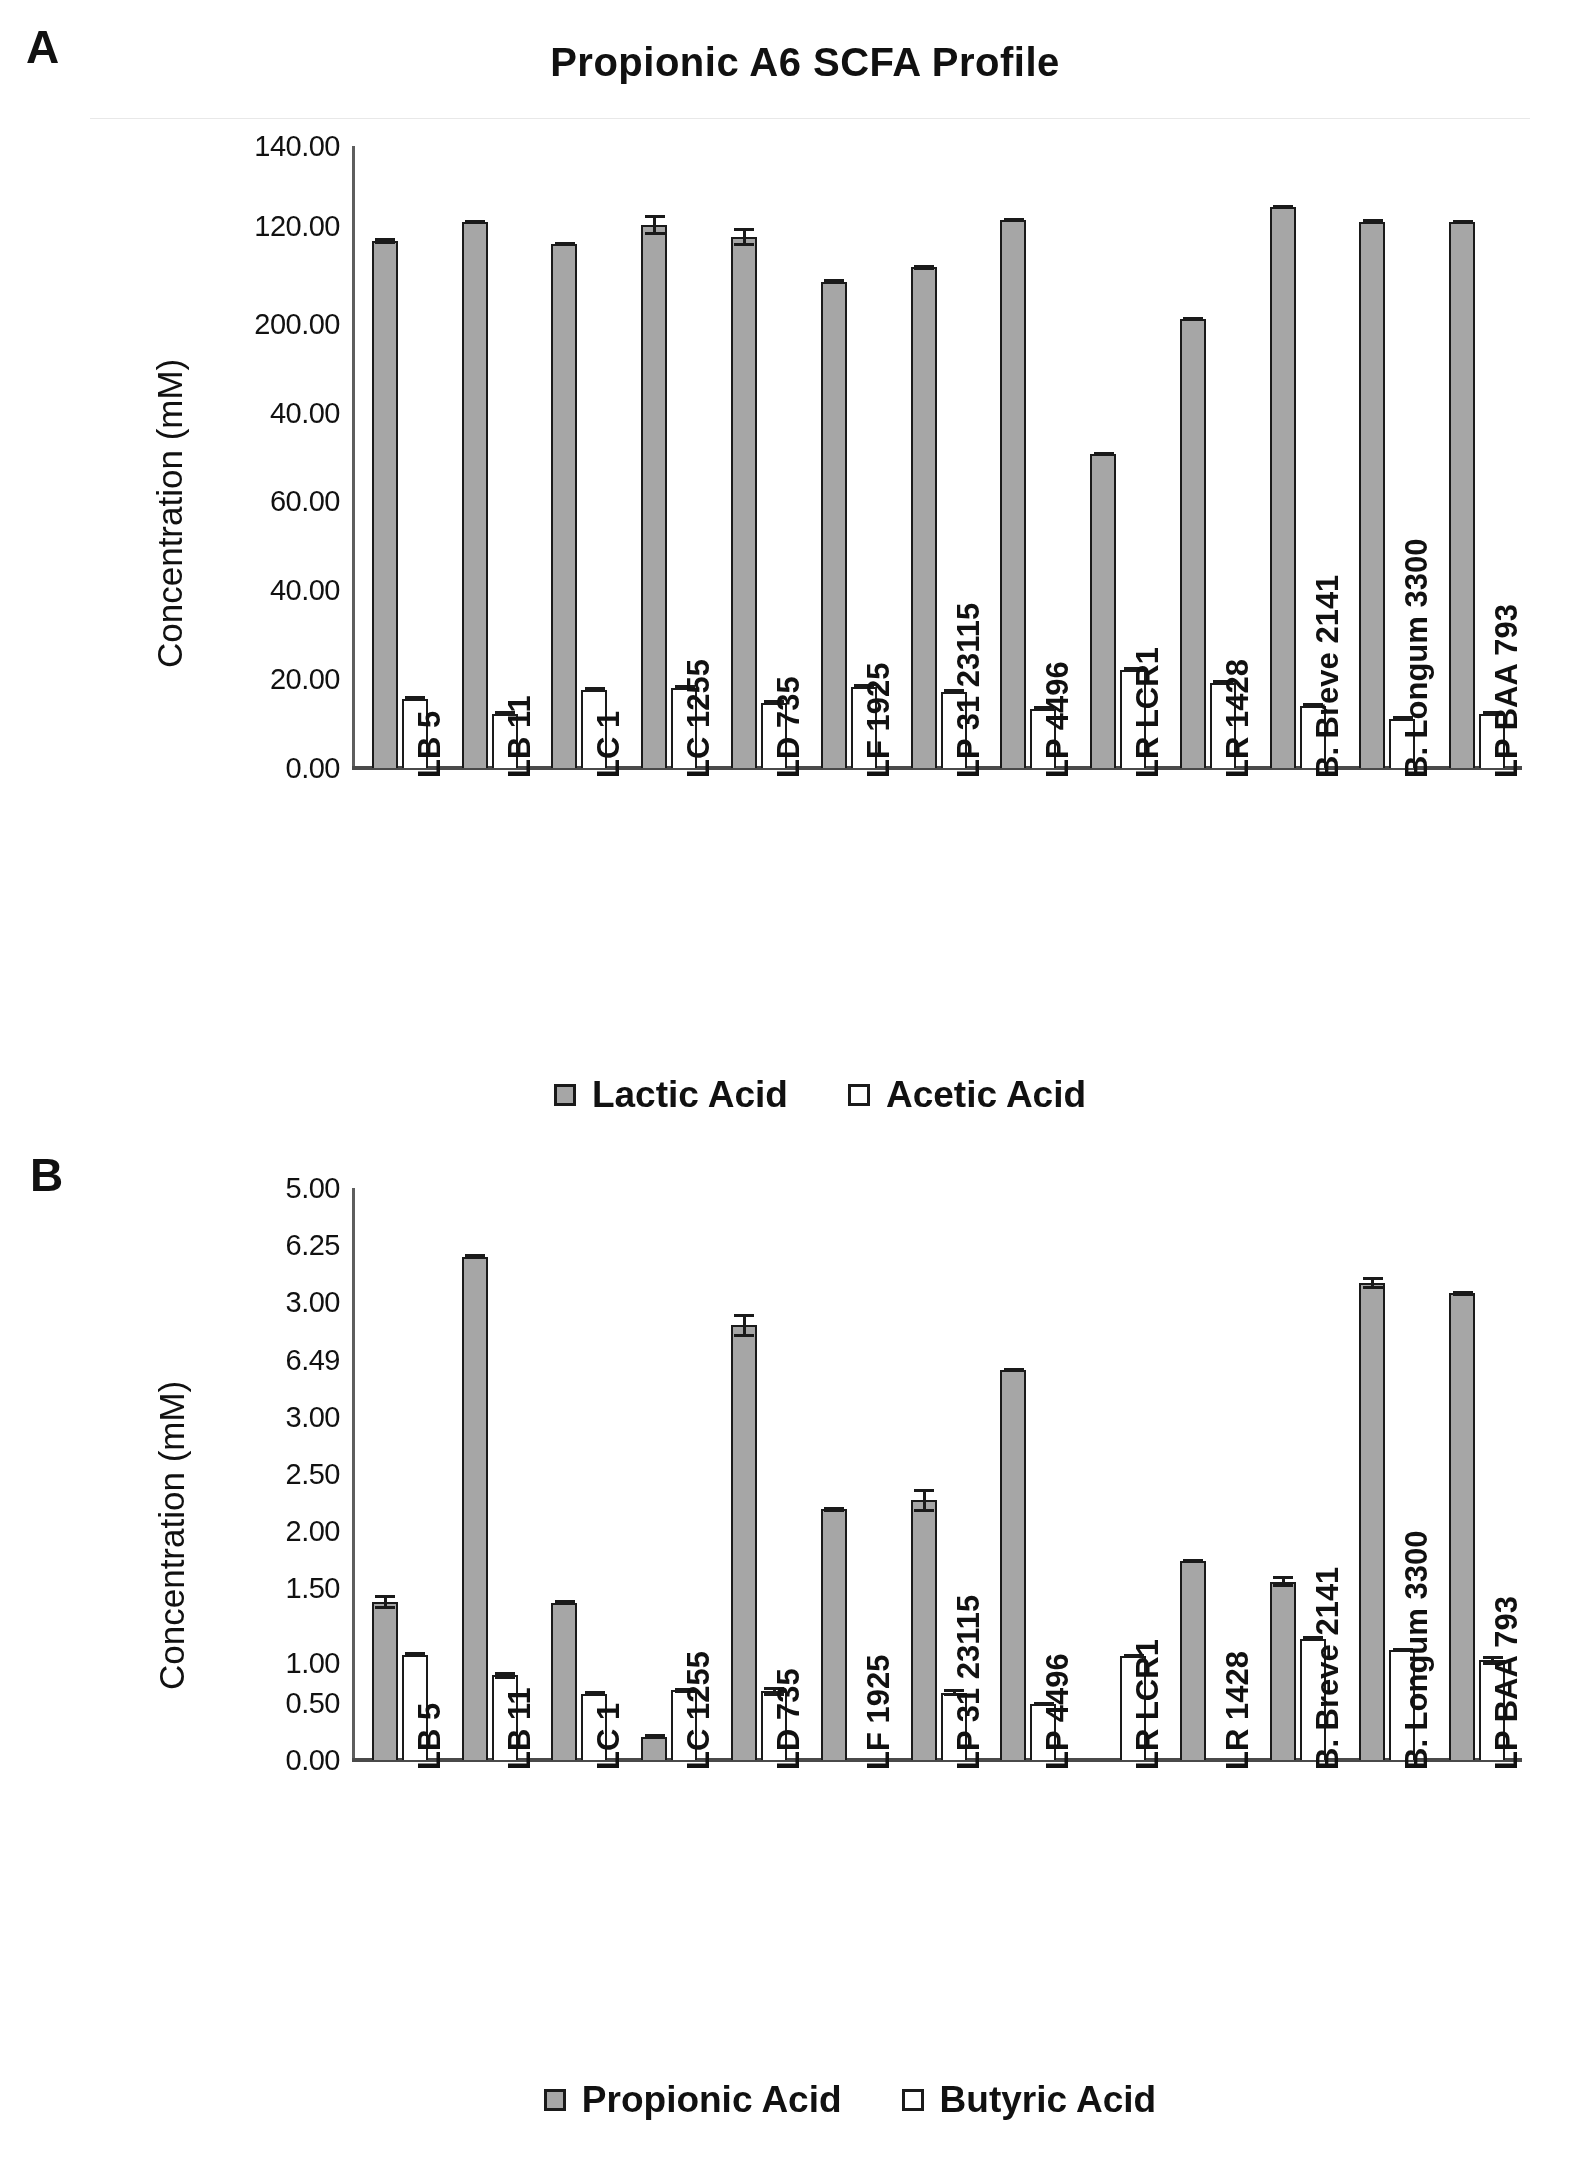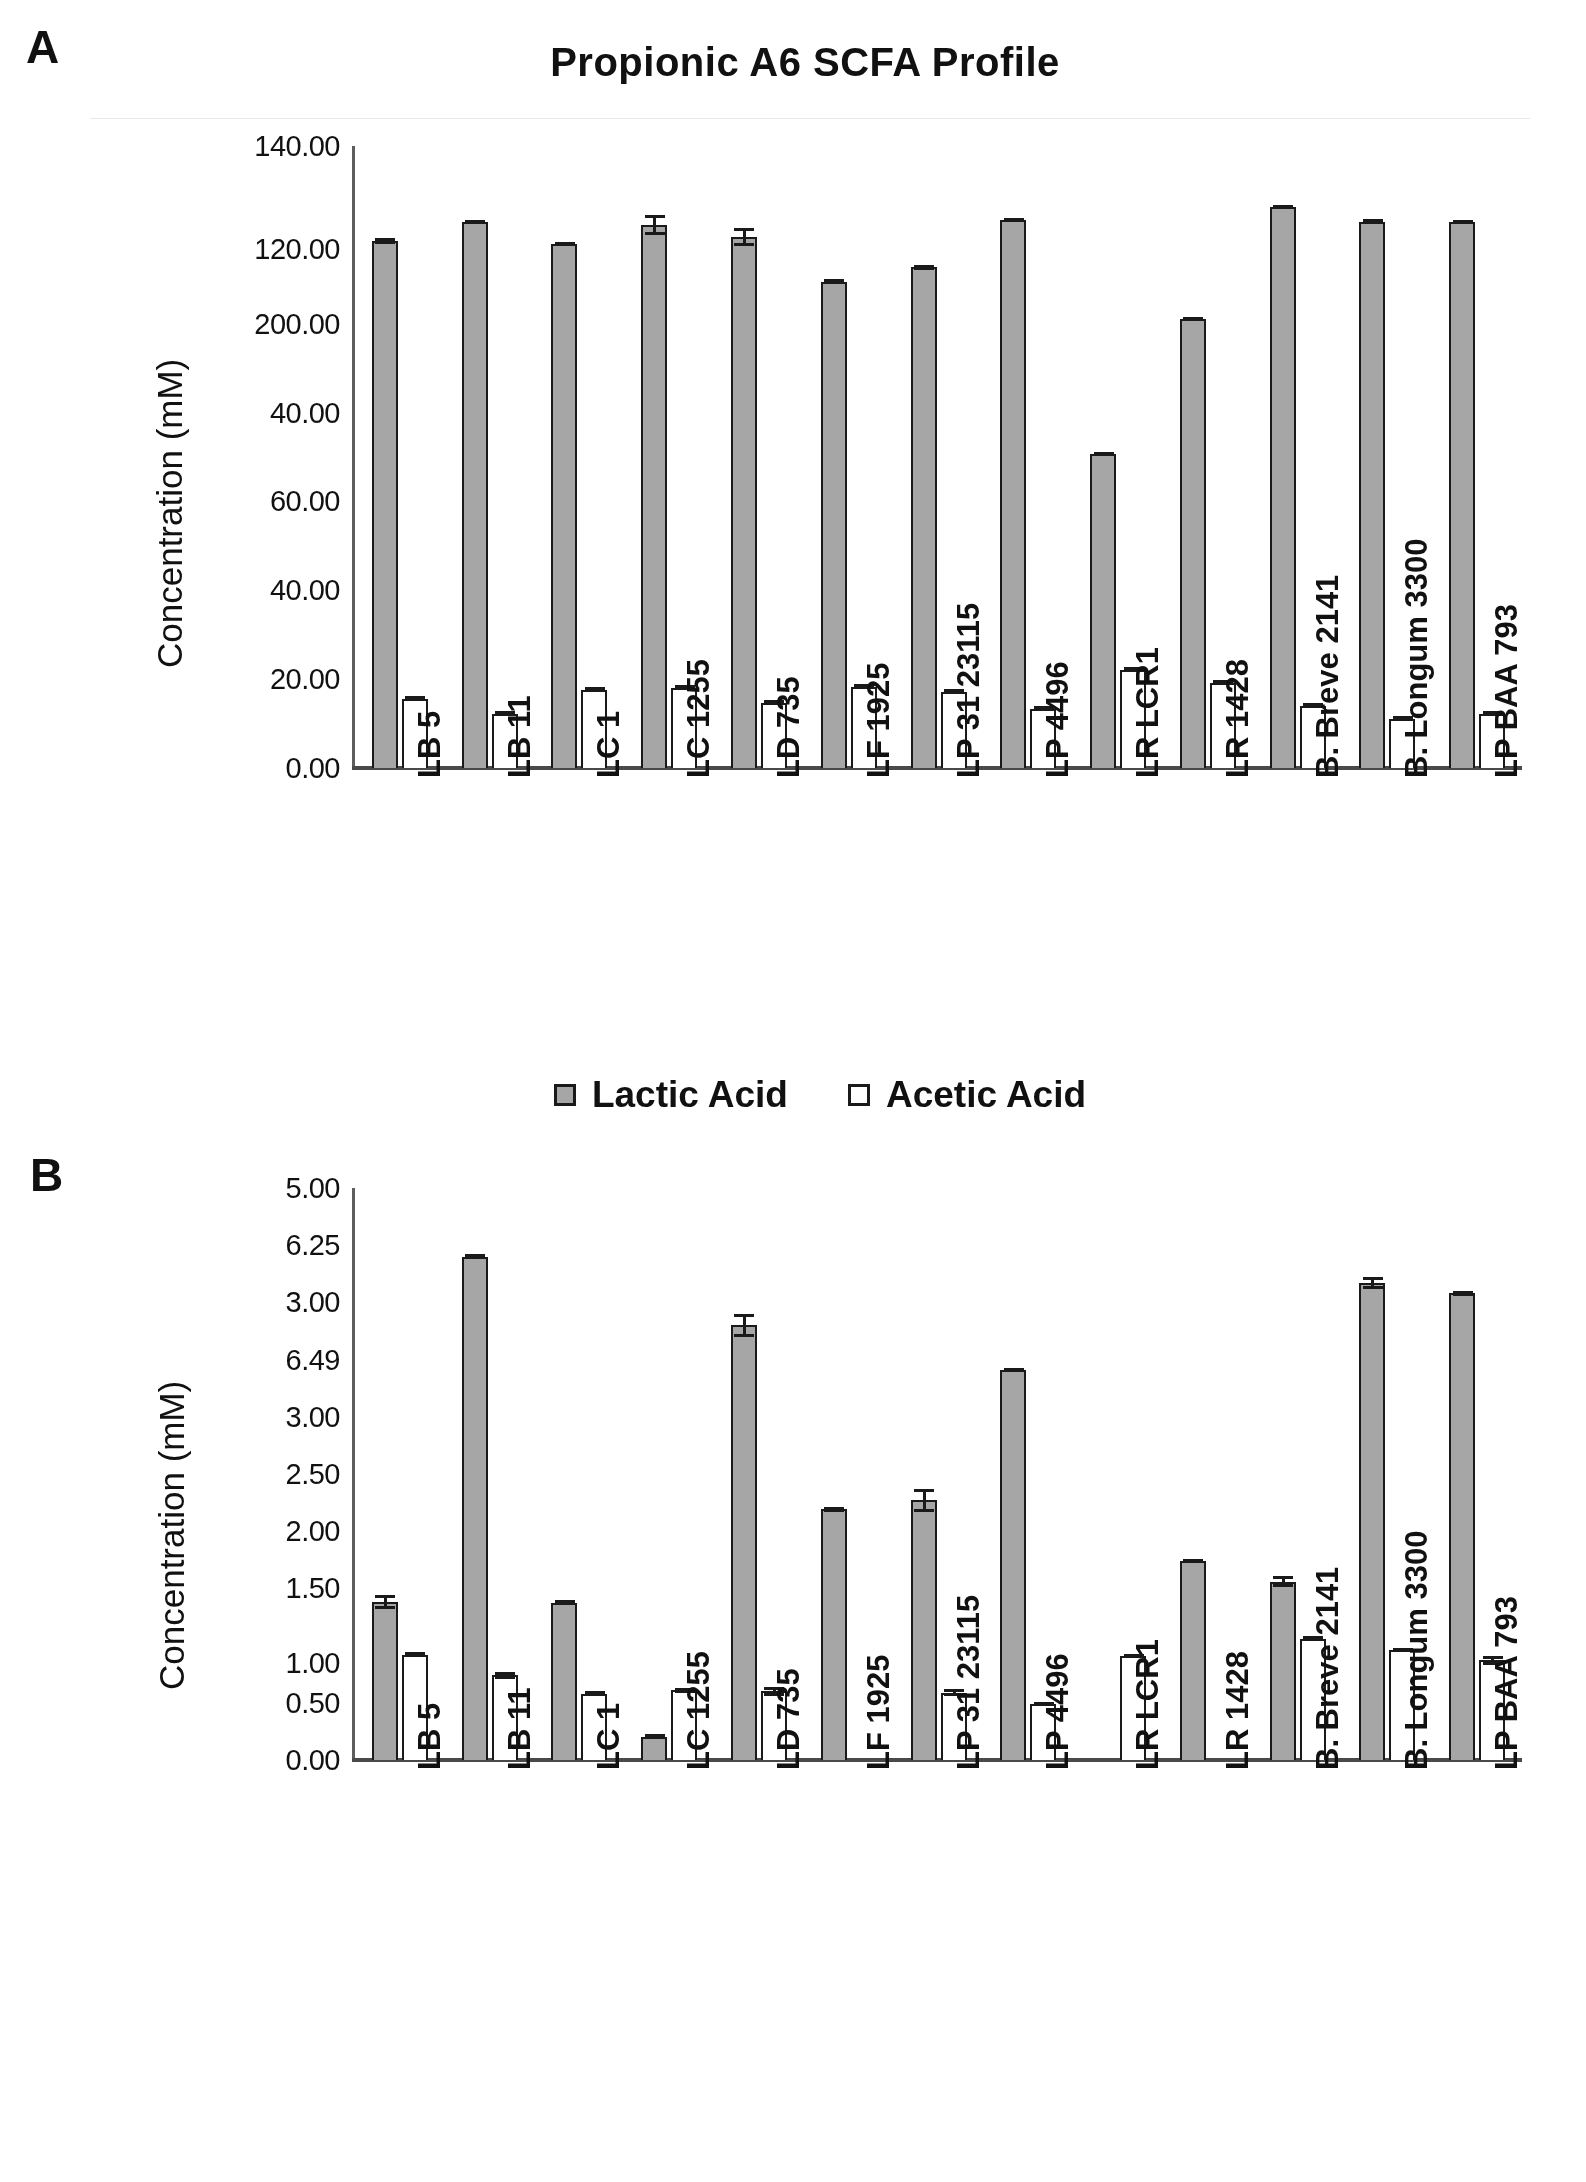--- a/index.html
+++ b/index.html
@@ -177,21 +177,21 @@
   <div id="chart-title">Propionic A6 SCFA Profile</div>
 
   <div class="chart" id="chart-a" style="left:90px; top:118px; width:1440px; height:1060px;">
 
     <div class="chart-top-rule"></div>
 
     <div class="y-axis-title" id="ytitle-a" style="left:60px; top:550px;">Concentration (mM)</div>
 
     <div id="yticks-a" style="position:absolute; left:80px; top:0; width:170px; height:700px;">
         <div class="ytick" style="top: 28px; width: 100%;">140.00</div>
-        <div class="ytick" style="top: 131px; width: 100%;">120.00</div>
+        <div class="ytick" style="top: 108px; width: 100%;">120.00</div>
         <div class="ytick" style="top: 205.714px; width: 100%;">200.00</div>
         <div class="ytick" style="top: 294.571px; width: 100%;">40.00</div>
         <div class="ytick" style="top: 383.429px; width: 100%;">60.00</div>
         <div class="ytick" style="top: 472.286px; width: 100%;">40.00</div>
         <div class="ytick" style="top: 561.143px; width: 100%;">20.00</div>
         <div class="ytick" style="top: 650px; width: 100%;">0.00</div>
       </div>
 
     <div class="axis-line-v" style="left:262px; top:28px; height:622px;"></div>
 
@@ -609,15 +609,25 @@
           <div class="xlabel">B. Breve 2141</div>
         </div>
         <div class="xlabel-wrap" style="left: 1032.35px; top: 0px;">
           <div class="xlabel">B. Longum 3300</div>
         </div>
         <div class="xlabel-wrap" style="left: 1122.12px; top: 0px;">
           <div class="xlabel">LP BAA 793</div>
         </div>
       </div>
 
+    <div class="legend" id="legend-b" style="left:330px; top:925px; width:860px; height:50px;">
+        <div class="legend-item">
+          <span class="legend-swatch filled"></span>
+          <span class="legend-label">Propionic Acid</span>
+        </div>
+        <div class="legend-item">
+          <span class="legend-swatch open"></span>
+          <span class="legend-label">Butyric Acid</span>
+        </div>
+      </div>
   </div>
 
 </div>
 
 </body></html>

